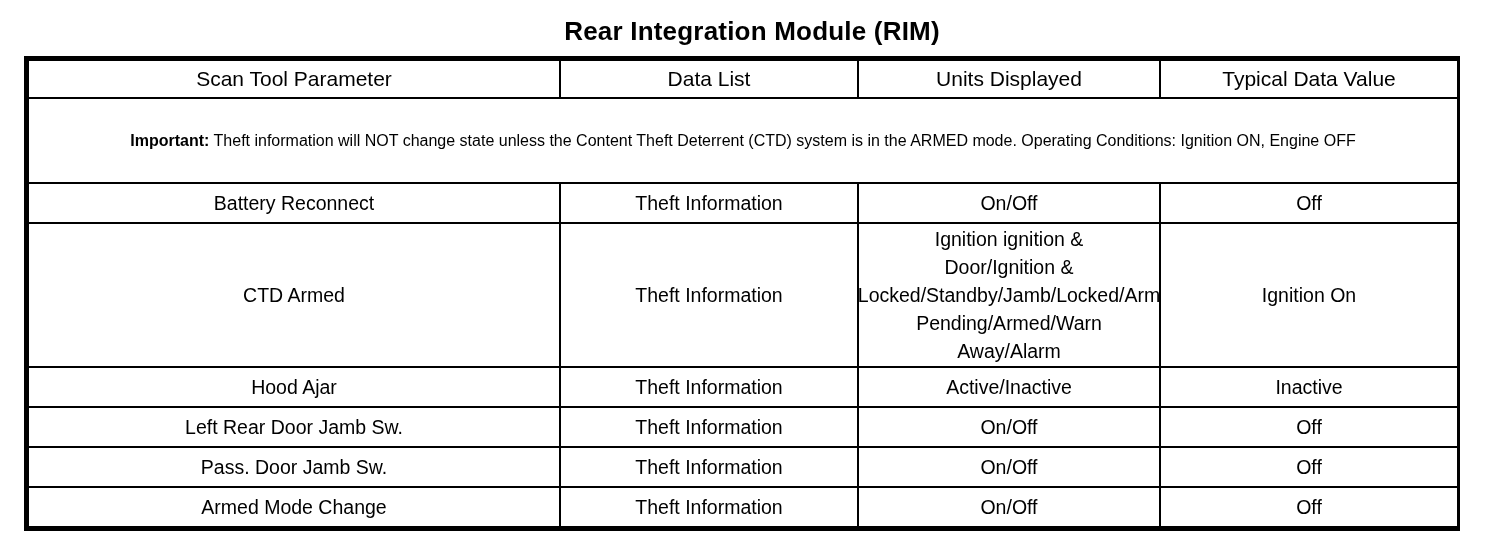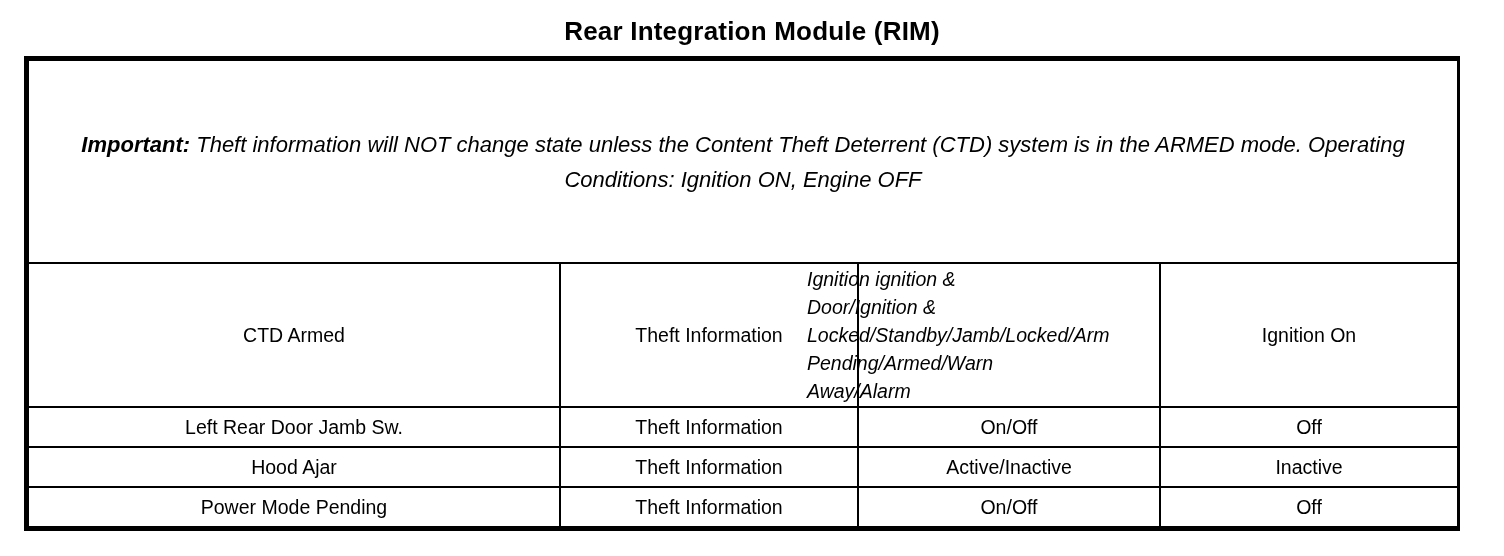--- a/index.html
+++ b/index.html
@@ -67,24 +67,23 @@
   col.c4 { width: 298px; }
 
   .hdr td {
     font-weight: bold;
     font-size: 21px;
     height: 36px;
   }
 
   .note-cell {
     padding: 5px 8px 7px 8px;
-    font-size: 22px;
-    line-height: 35px;
+    font-size: 16px;
+    line-height: 26px;
     text-align: center;
-    font-style: italic;
   }
   .note-cell b { font-weight: bold; }
 
   .row-std td { height: 38px; }
   .param {
     text-align: left;
     padding-left: 18px;
   }
 
   
@@ -93,25 +92,24 @@
   .units-overflow-host {
     position: relative;
     overflow: visible;
   }
   .units-overflow {
     position: absolute;
     left: 50%;
     top: 50%;
     transform: translate(-50%, -50%);
     width: 404px;
-    text-align: left;
+    text-align: center;
     line-height: 28px;
     white-space: normal;
     pointer-events: none;
-    font-style: italic;
   }
   .units-overflow .wide-line {
     white-space: nowrap;
     display: block;
   }
 </style>
 </head>
 <body>
 
 <div class="page">
@@ -120,59 +118,77 @@
 
   <div class="table-wrap">
     <table class="rim">
       <colgroup>
         <col class="c1">
           <col class="c2">
           <col class="c3">
           <col class="c4">
       </colgroup>
       <tbody>
+        <tr class="hdr">
+          <td>Scan Tool Parameter</td>
+          <td>Data List</td>
+          <td>Units Displayed</td>
+          <td>Typical Data Value</td>
+        </tr>
 
         <tr>
           <td class="note-cell" colspan="4"><b>Important:</b><span> Theft information will NOT change state unless the Content Theft Deterrent (CTD) system is in the ARMED mode. Operating Conditions: Ignition ON, Engine OFF</span></td>
         </tr>
 
+        <tr class="row-std">
+          <td class="param">Battery Reconnect</td>
+          <td>Theft Information</td>
+          <td>On/Off</td>
+          <td>Off</td>
+        </tr>
 
         <tr class="row-ctd">
           <td class="param">CTD Armed</td>
           <td>Theft Information</td>
           <td class="units-overflow-host">
             <div class="units-overflow">
               <span>Ignition ignition &amp;</span><br>
               <span>Door/Ignition &amp;</span><br>
               <span class="wide-line">Locked/Standby/Jamb/Locked/Arm</span>
               <span>Pending/Armed/Warn</span><br>
               <span>Away/Alarm</span>
             </div>
           </td>
           <td>Ignition On</td>
         </tr>
 
 
         <tr class="row-std">
+          <td class="param">Hood Ajar</td>
+          <td>Theft Information</td>
+          <td>Active/Inactive</td>
+          <td>Inactive</td>
+        </tr>
+
+        <tr class="row-std">
           <td class="param">Left Rear Door Jamb Sw.</td>
           <td>Theft Information</td>
           <td>On/Off</td>
           <td>Off</td>
         </tr>
 
         <tr class="row-std">
-          <td class="param">Hood Ajar</td>
+          <td class="param">Pass. Door Jamb Sw.</td>
           <td>Theft Information</td>
-          <td>Active/Inactive</td>
-          <td>Inactive</td>
+          <td>On/Off</td>
+          <td>Off</td>
         </tr>
 
-
         <tr class="row-std">
-          <td class="param">Power Mode Pending</td>
+          <td class="param">Armed Mode Change</td>
           <td>Theft Information</td>
           <td>On/Off</td>
           <td>Off</td>
         </tr>
       </tbody>
     </table>
   </div>
 
 </div>
 

